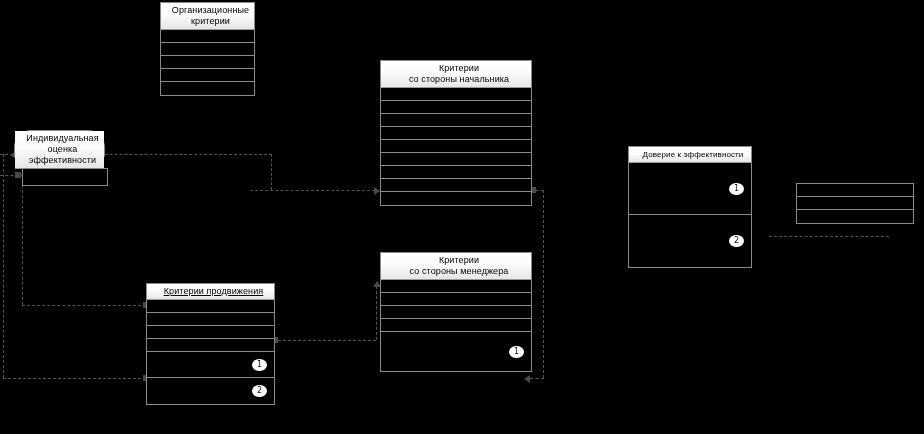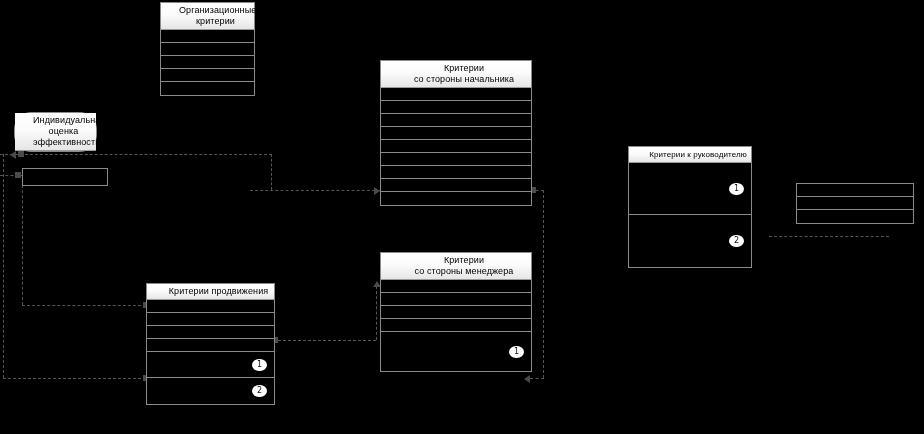--- a/index.html
+++ b/index.html
@@ -6,21 +6,21 @@
   body{width:924px;height:434px;overflow:hidden;
        font-family:"Liberation Sans","DejaVu Sans",sans-serif;}
   #stage{position:relative;width:924px;height:434px;background:#000;}
 
   
   .ent{position:absolute;box-sizing:border-box;
        border:1px solid #8a8a8a;background:#000;}
   .ent .hdr{box-sizing:border-box;
        background:linear-gradient(to bottom,#ffffff 0%,#fbfbfb 45%,#e6e6e6 100%);
        color:#000;border-bottom:1px solid #9a9a9a;
-       text-align:center;line-height:11px;padding:2px 2px 2px 18px;
+       text-align:center;line-height:11px;padding:2px 2px 2px 8px;
        font-size:9px;letter-spacing:.1px;white-space:pre-line;}
   .ent .rows{position:relative;}
   .ent .row{box-sizing:border-box;height:13px;
        border-bottom:1px solid #8a8a8a;background:#000;position:relative;}
   .ent .row:last-child{border-bottom:none;}
   .ent .row.tall{height:26px;}
   .ent .row.xtall{height:39px;}
 
   
   .badge{position:absolute;right:7px;top:50%;transform:translateY(-50%);
@@ -88,21 +88,21 @@
 критерии</div>
     <div class="rows">
       <div class="row"></div>
       <div class="row"></div>
       <div class="row"></div>
       <div class="row"></div>
       <div class="row"></div>
     </div>
   </div>
 
-  <div class="ent" style="left:14px;top:112px;width:83px;border-radius:17px;">
+  <div class="ent" style="left:14px;top:130px;width:91px;border-radius:17px;">
     <div class="hdr">Индивидуальная
 оценка
 эффективности</div>
   </div>
   <div class="ent" style="left:22px;top:168px;width:86px;height:18px;"></div>
 
   <div class="ent" style="left:380px;top:60px;width:152px;">
     <div class="hdr">Критерии
 со стороны начальника</div>
     <div class="rows">
@@ -125,38 +125,38 @@
       <div class="row"></div>
       <div class="row"></div>
       <div class="row"></div>
       <div class="row"></div>
       <div class="row xtall">
         <span class="badge">1</span>
       </div>
     </div>
   </div>
 
-  <div class="ent" style="left:146px;top:283px;width:129px;">
+  <div class="ent" style="left:146px;top:283px;width:129px;text-decoration:underline;">
     <div class="hdr">Критерии продвижения</div>
     <div class="rows">
       <div class="row"></div>
       <div class="row"></div>
       <div class="row"></div>
       <div class="row"></div>
       <div class="row tall">
         <span class="badge">1</span>
       </div>
       <div class="row tall">
         <span class="badge">2</span>
       </div>
     </div>
   </div>
 
   <div class="ent" style="left:628px;top:146px;width:124px;">
-    <div class="hdr" style="font-size:8px;">Критерии к руководителю</div>
+    <div class="hdr" style="font-size:8px;">Доверие к эффективности</div>
     <div class="rows">
       <div class="row" style="height:52px;">
         <span class="badge">1</span>
       </div>
       <div class="row" style="height:52px;">
         <span class="badge">2</span>
       </div>
     </div>
   </div>
 

